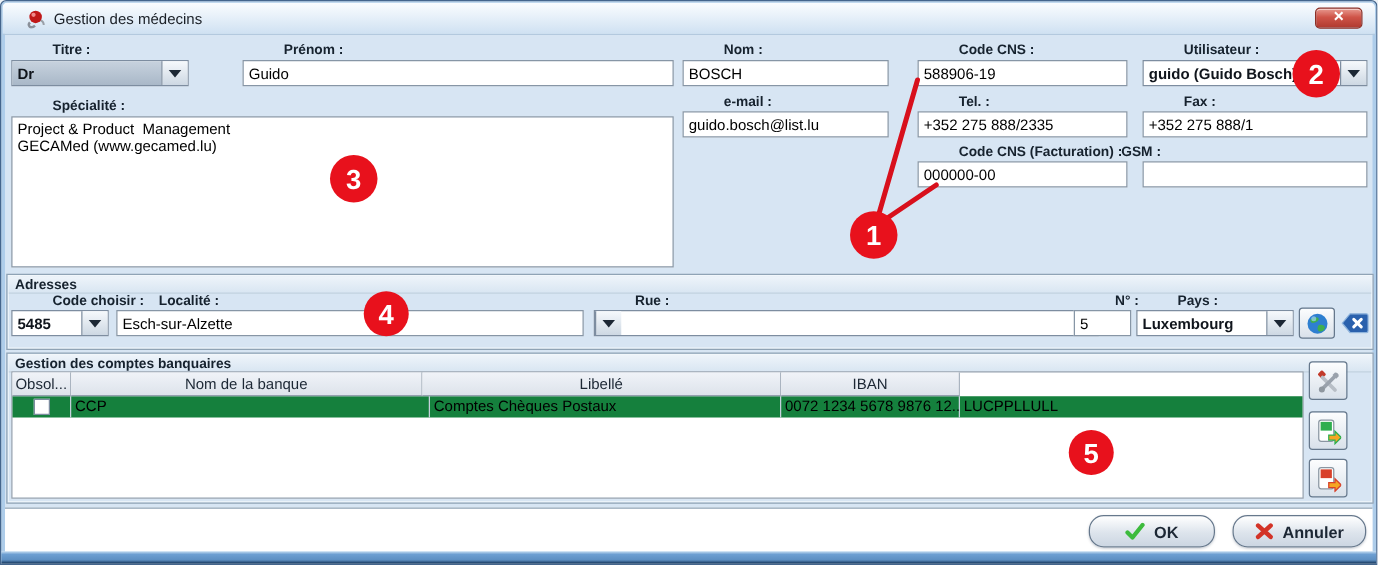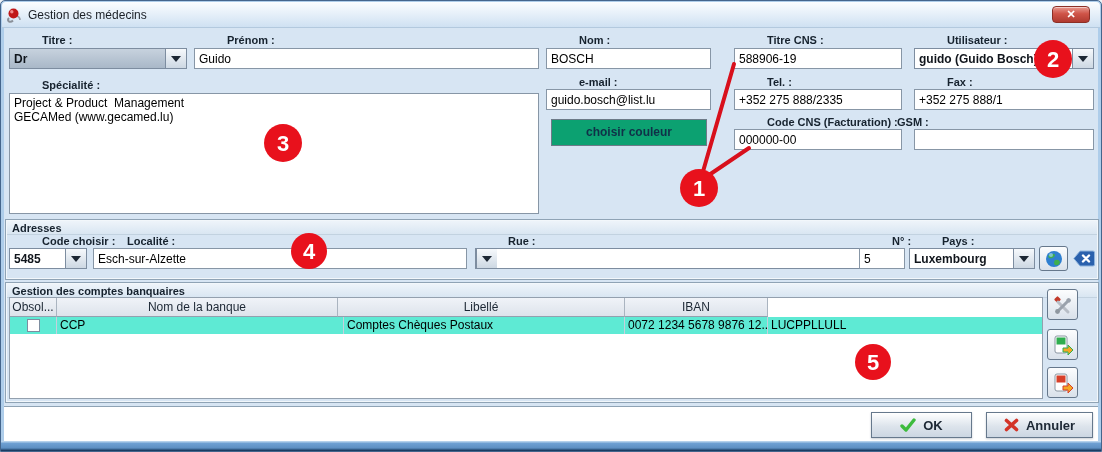--- a/index.html
+++ b/index.html
@@ -8,21 +8,21 @@
     position:relative; width:1102px; height:452px; overflow:hidden;
     background:#d7e5f3;
     border:1px solid #44658c; border-radius:5px 5px 0 0;
     box-shadow: inset 0 0 0 3px #aecdea;
   }
   
   .titlebar{
     position:absolute; left:1px; top:1px; right:1px; height:26px;
     background:linear-gradient(#fbfdff,#cfe1f2);
     border-bottom:1px solid #b3c9de; border-radius:4px 4px 0 0;
-    display:flex; align-items:center; padding:0 4px;
+    display:flex; align-items:center; padding:0 19px;
   }
   .title-text{ font-size:12px; color:#1a1f26; margin-left:6px; }
   .close-btn{
     position:absolute; right:10px; top:4px; width:38px; height:17px;
     background:linear-gradient(#e89a90,#cf5448 45%,#b03a30);
     border:1px solid #8c2f26; border-radius:4px;
     color:#fff; font-weight:bold; font-size:11px; line-height:15px; text-align:center;
     box-shadow:inset 0 1px 0 rgba(255,255,255,.5); cursor:pointer;
   }
   
@@ -58,31 +58,31 @@
   }
   
   .tbl{ position:absolute; background:#fff; border:1px solid #93a0ae; }
   .tbl-head{ display:flex; height:19px; }
   .tbl-head .th{
     background:linear-gradient(#f0f3f8,#dde3eb);
     border-right:1px solid #aab4c0; border-bottom:1px solid #93a0ae;
     font-size:12px; color:#1c2734; text-align:center; line-height:18px;
     overflow:hidden; white-space:nowrap;
   }
-  .tbl-row{ display:flex; height:17px; background:#5eead4; }
+  .tbl-row{ display:flex; height:17px; background:#15803d; }
   .tbl-row .td{
     border-right:1px solid #c5d0dc; font-size:12px; color:#000;
     line-height:16px; padding:0 3px; overflow:hidden; white-space:nowrap;
   }
   .cbx{ width:13px; height:13px; background:#fff; border:1px solid #7d8da0; margin:2px auto 0; }
   
   .btn{
     position:absolute; display:flex; align-items:center; justify-content:center; gap:7px;
     background:linear-gradient(#ffffff,#dde4ec 55%,#ccd6e2);
-    border:1px solid #66788c; border-radius:0;
+    border:1px solid #66788c; border-radius:12px;
     font-size:13px; font-weight:bold; color:#1c2734; cursor:pointer;
     box-shadow:0 1px 2px rgba(30,50,80,.25);
   }
   .side-btn{
     position:absolute; width:31px; height:31px;
     background:linear-gradient(#fcfdfe,#d9e1ea);
     border:1px solid #66788c; border-radius:3px; cursor:pointer;
     display:flex; align-items:center; justify-content:center;
   }
   .green-btn{
@@ -114,36 +114,36 @@
       <path d="M3 11 q-2 2 0 3.5 q2 1 4-1" fill="none" stroke="#8a9099" stroke-width="2"></path>
       <path d="M11 9 q3 1 3 4" fill="none" stroke="#9aa0a8" stroke-width="1.6"></path>
       <circle cx="7.5" cy="6.5" r="5" fill="#c01818"></circle>
       <circle cx="5.8" cy="4.8" r="1.7" fill="#f08a8a"></circle>
     </svg>
     <span class="title-text">Gestion des médecins</span>
     <div class="close-btn">✕</div>
   </div>
 
   <div class="lbl" style="left:9px;top:33px">Titre :</div>
-  <div class="combo gray" style="left:8px;top:47px;width:178px">
+  <div class="combo gray" style="left:8px;top:47px;width:142px">
     <div class="val">Dr</div>
     <div class="arrow"></div>
   </div>
 
   <div class="lbl" style="left:194px;top:33px">Prénom :</div>
   <div style="position:absolute;left:193px;top:47px;width:345px">
     <input class="field" value="Guido" style="">
   </div>
 
   <div class="lbl" style="left:546px;top:33px">Nom :</div>
   <div style="position:absolute;left:545px;top:47px;width:165px">
     <input class="field" value="BOSCH" style="">
   </div>
 
-  <div class="lbl" style="left:734px;top:33px">Titre CNS :</div>
+  <div class="lbl" style="left:734px;top:33px">Code CNS :</div>
   <div style="position:absolute;left:733px;top:47px;width:168px">
     <input class="field" value="588906-19" style="">
   </div>
 
   <div class="lbl" style="left:914px;top:33px">Utilisateur :</div>
   <div class="combo" style="left:913px;top:47px;width:180px">
     <div class="val">guido (Guido Bosch)</div>
     <div class="arrow"></div>
   </div>
 
@@ -159,21 +159,20 @@
   <div class="lbl" style="left:734px;top:75px">Tel. :</div>
   <div style="position:absolute;left:733px;top:88px;width:168px">
     <input class="field" value="+352 275 888/2335" style="">
   </div>
 
   <div class="lbl" style="left:914px;top:75px">Fax :</div>
   <div style="position:absolute;left:913px;top:88px;width:180px">
     <input class="field" value="+352 275 888/1" style="">
   </div>
 
-  <div class="green-btn" style="left:550px;top:118px;width:156px;height:27px;line-height:25px">choisir couleur</div>
 
   <div class="lbl" style="left:734px;top:115px">Code CNS (Facturation) :</div>
   <div style="position:absolute;left:733px;top:128px;width:168px">
     <input class="field" value="000000-00" style="">
   </div>
 
   <div class="lbl" style="left:864px;top:115px">GSM :</div>
   <div style="position:absolute;left:913px;top:128px;width:180px">
     <input class="field" value="" style="">
   </div>

